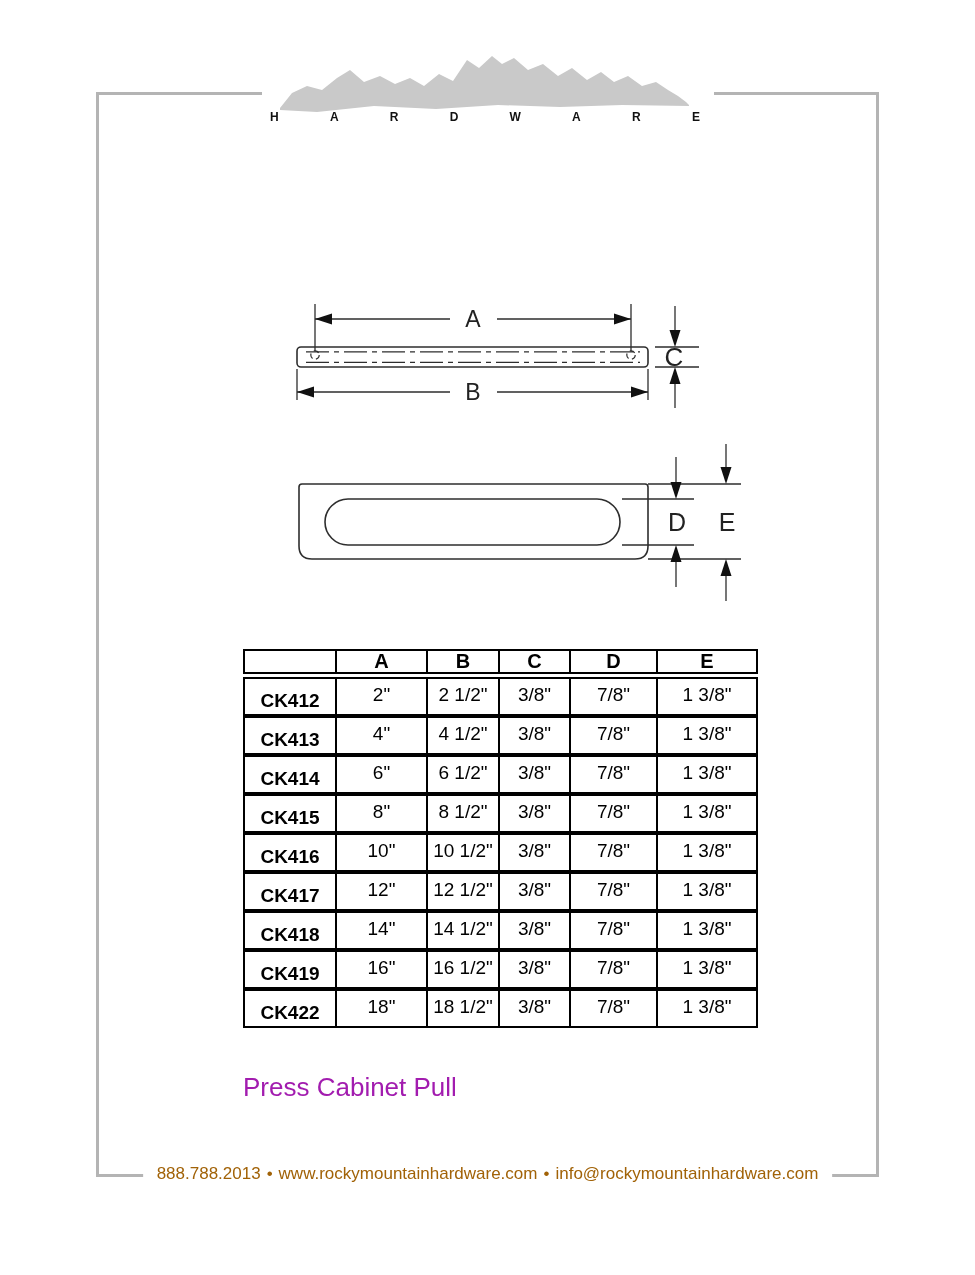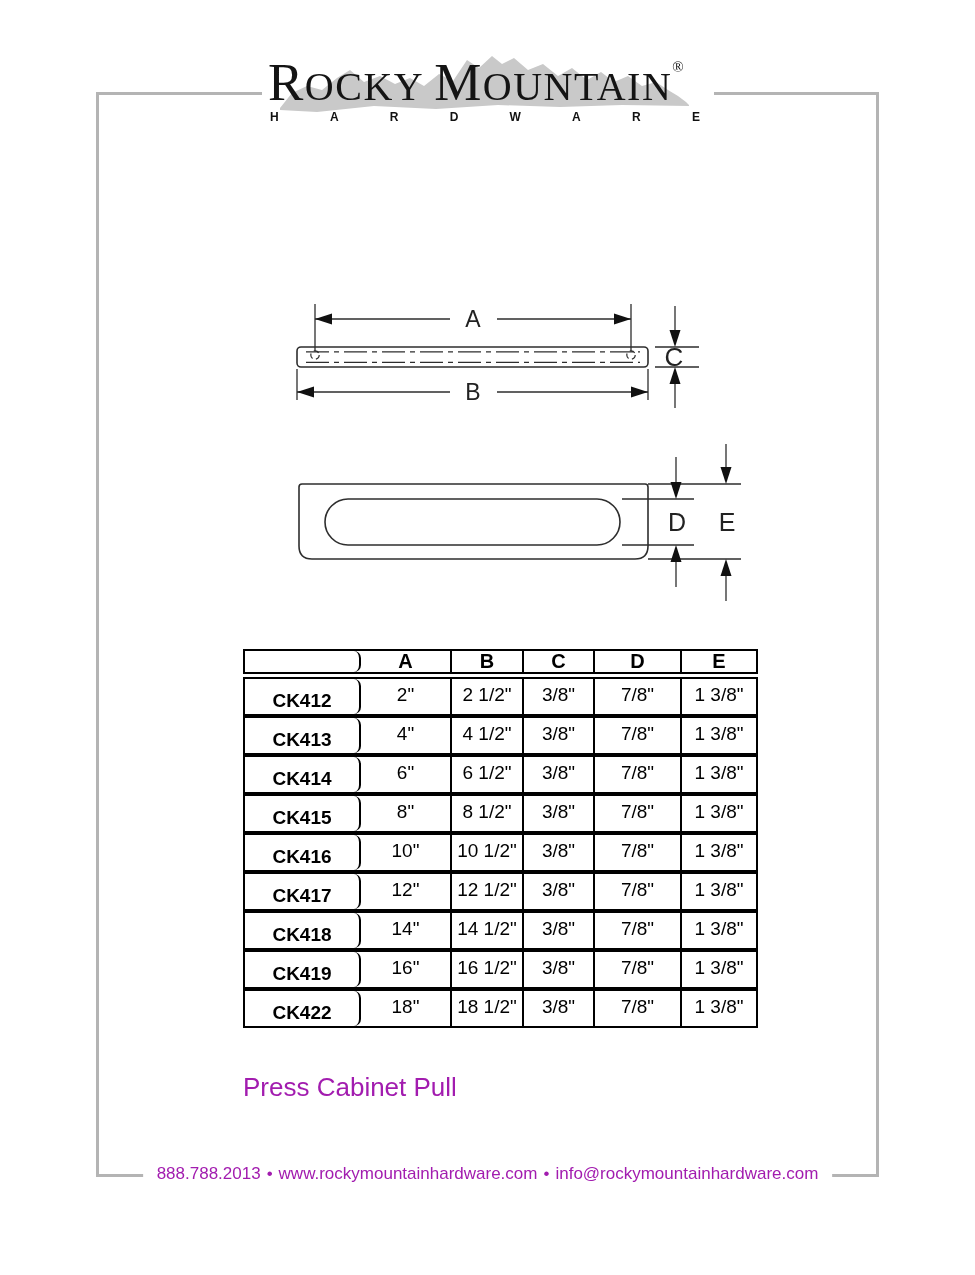--- a/index.html
+++ b/index.html
@@ -25,45 +25,44 @@
   .drawings{position:absolute;left:280px;top:290px;z-index:1;}
   .dimlabel{font-family:"Liberation Sans",sans-serif;fill:#222;}
 
   
   .spec-table{position:absolute;left:243px;top:649px;width:515px;z-index:1;}
   .t-row{display:flex;border:2px solid #000;box-sizing:border-box;background:#fff;height:39px;}
   .t-row.h-row{height:25px;margin-bottom:3px;}
   .cell{box-sizing:border-box;border-right:2px solid #000;display:flex;justify-content:center;
         font-size:19px;overflow:hidden;}
   .cell:last-child{border-right:none;flex:1;}
-  .c0{width:116px;border-radius:7px;} .c1{width:91px;} .c2{width:72px;} .c3{width:71px;} .c4{width:87px;}
+  .c0{width:92px;} .c1{width:91px;} .c2{width:72px;} .c3{width:71px;} .c4{width:87px;}
   .h-row .cell{align-items:center;font-weight:bold;font-size:20px;}
   .label-cell{align-items:flex-end;padding-bottom:2px;font-weight:bold;}
   .val{align-items:flex-start;padding-top:5px;}
 
   
   .title{position:absolute;left:243px;top:1072px;font-size:26px;color:#a21caf;z-index:1;}
   .footer{position:absolute;top:1164px;left:50%;transform:translateX(-50%);background:#fff;
-          padding:0 14px;white-space:nowrap;font-size:17px;color:#a21caf;z-index:2;}
+          padding:0 14px;white-space:nowrap;font-size:17px;color:#a16207;z-index:2;}
   .footer .sep{padding:0 6px;}
 </style>
 </head>
 <body>
 
 <div class="frame"></div>
 
 <div class="logo">
   <svg width="452" height="86" viewBox="0 0 452 86">
     <polygon fill="#c9c9c9" points="
       18,64 30,49 45,42 60,46 75,34 88,26 102,38 118,32 133,40 148,34 162,42 177,30
       191,37 205,16 217,24 230,12 240,20 252,14 266,26 281,20 296,32 310,24 325,36
       339,28 352,38 366,32 380,42 394,38 406,46 416,52 424,58 427,61
       427,62 360,61 298,63 236,61 174,65 112,62 55,68 18,66"></polygon>
   </svg>
-  <div class="brand"><span class="big">R</span><span class="small">OCKY</span><span class="gap"></span><span class="big">M</span><span class="small">OUNTAIN</span><span class="reg">®</span></div>
   <div class="sub">
     <span>H</span>
     <span>A</span>
     <span>R</span>
     <span>D</span>
     <span>W</span>
     <span>A</span>
     <span>R</span>
     <span>E</span>
   </div>

